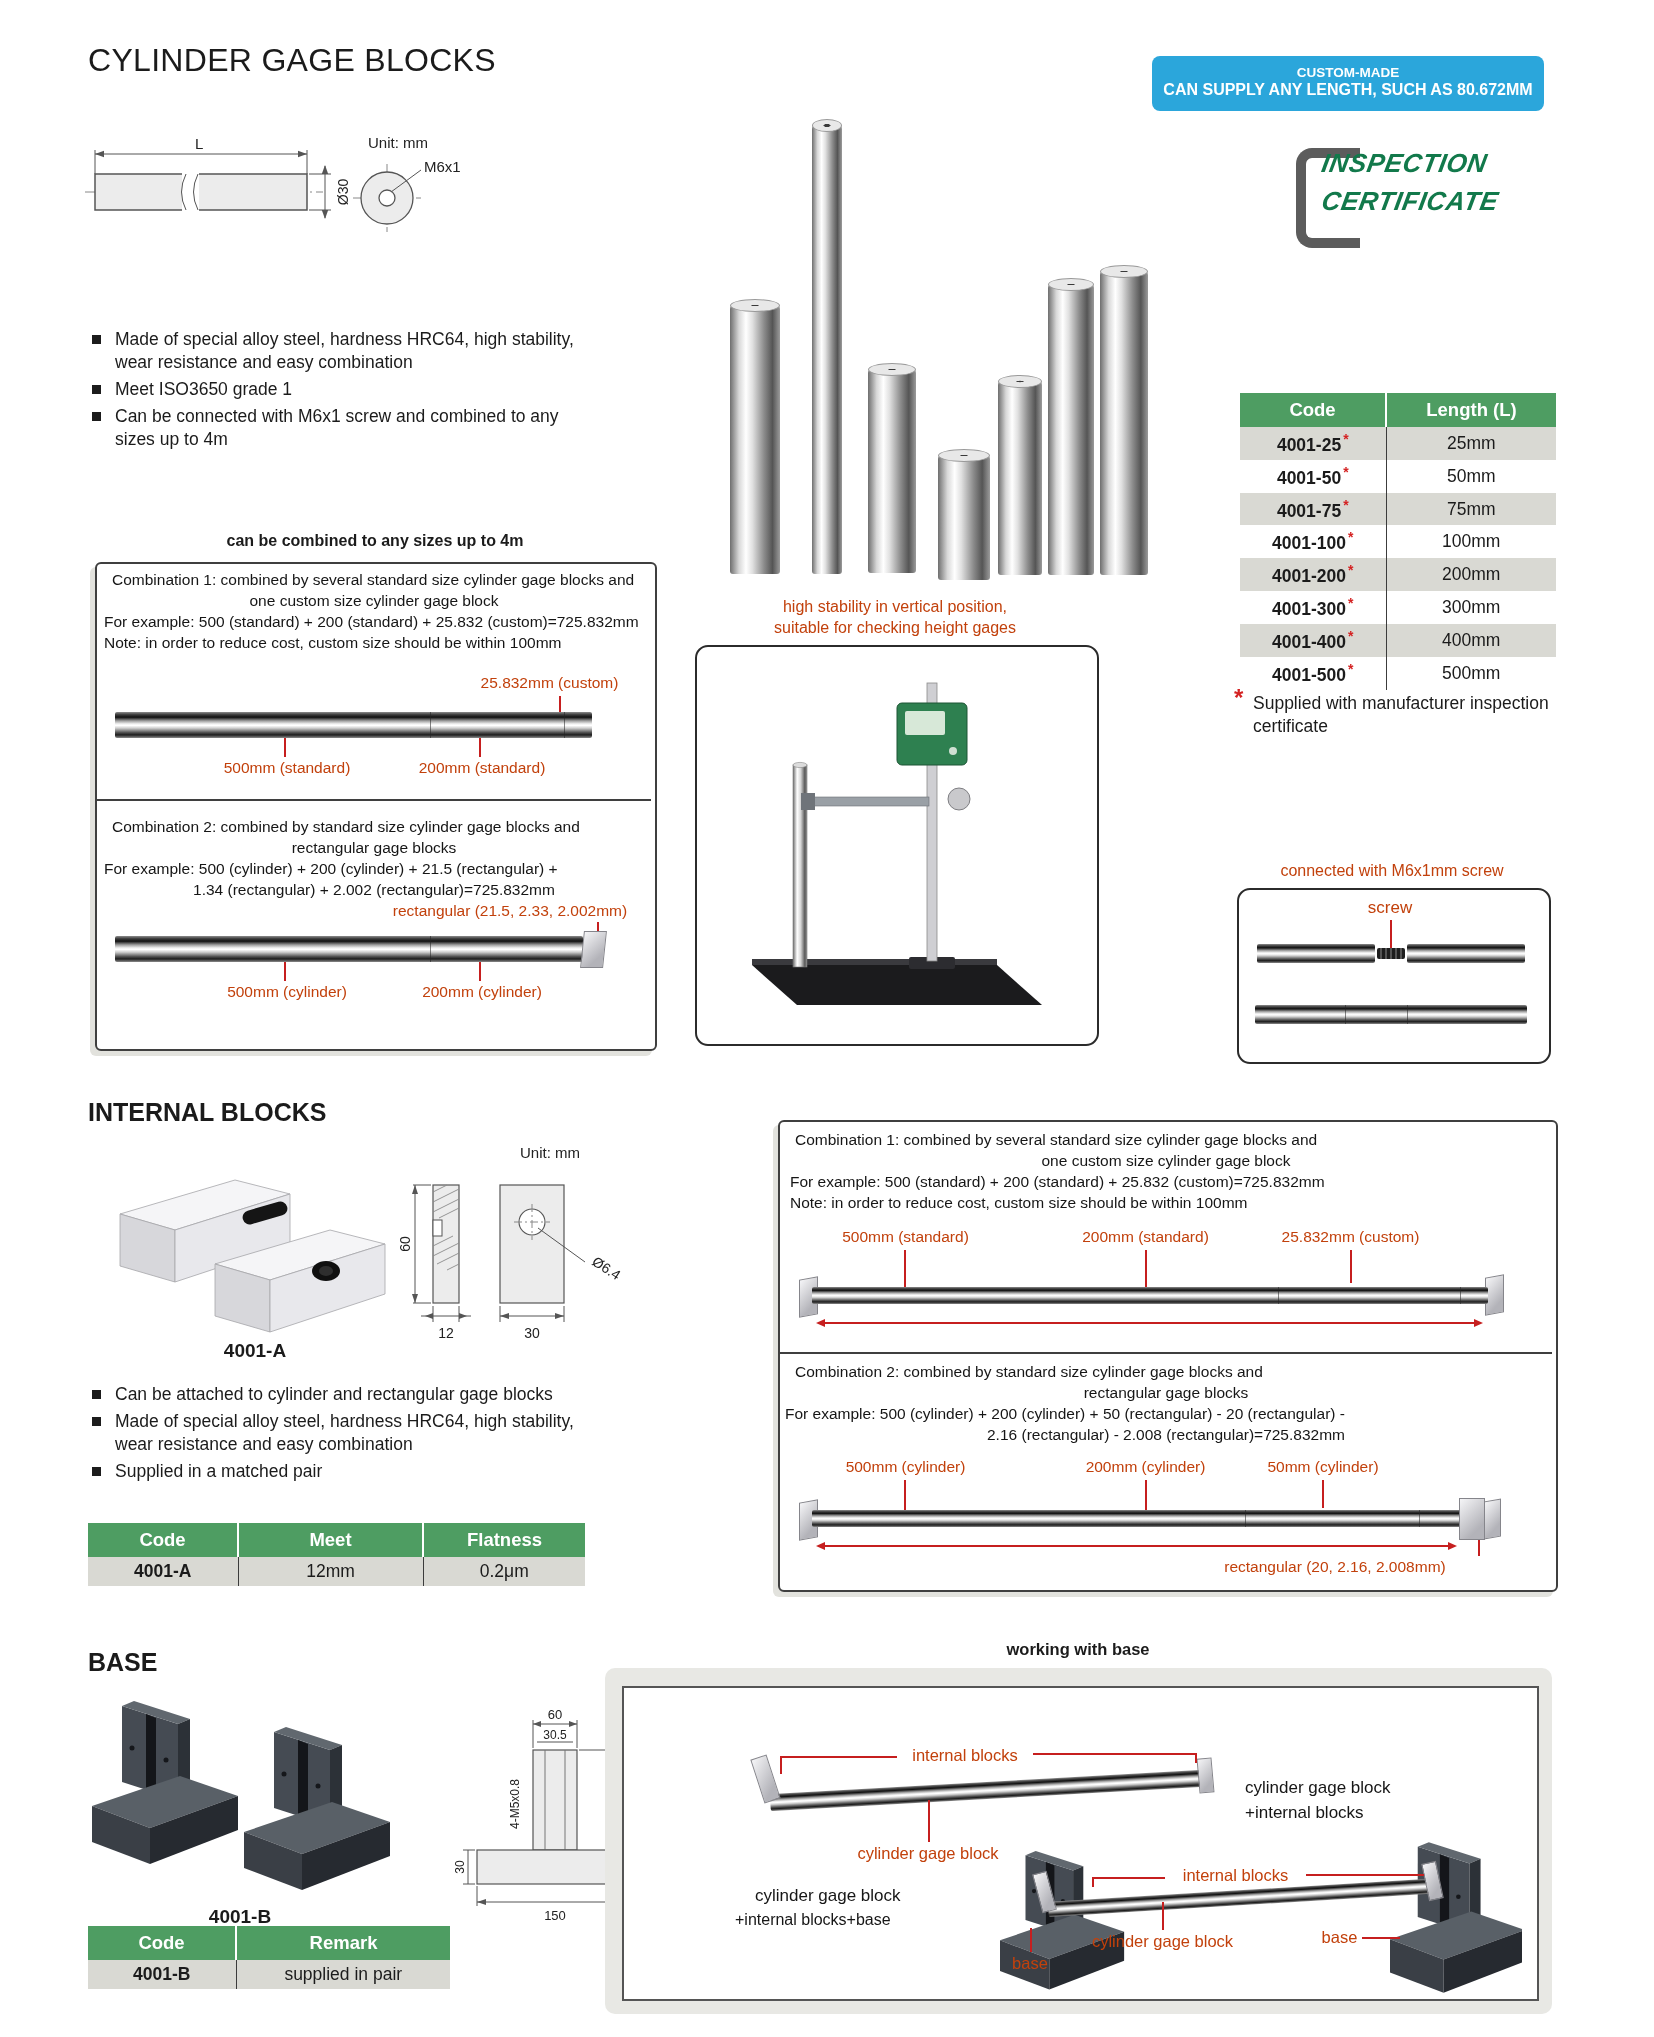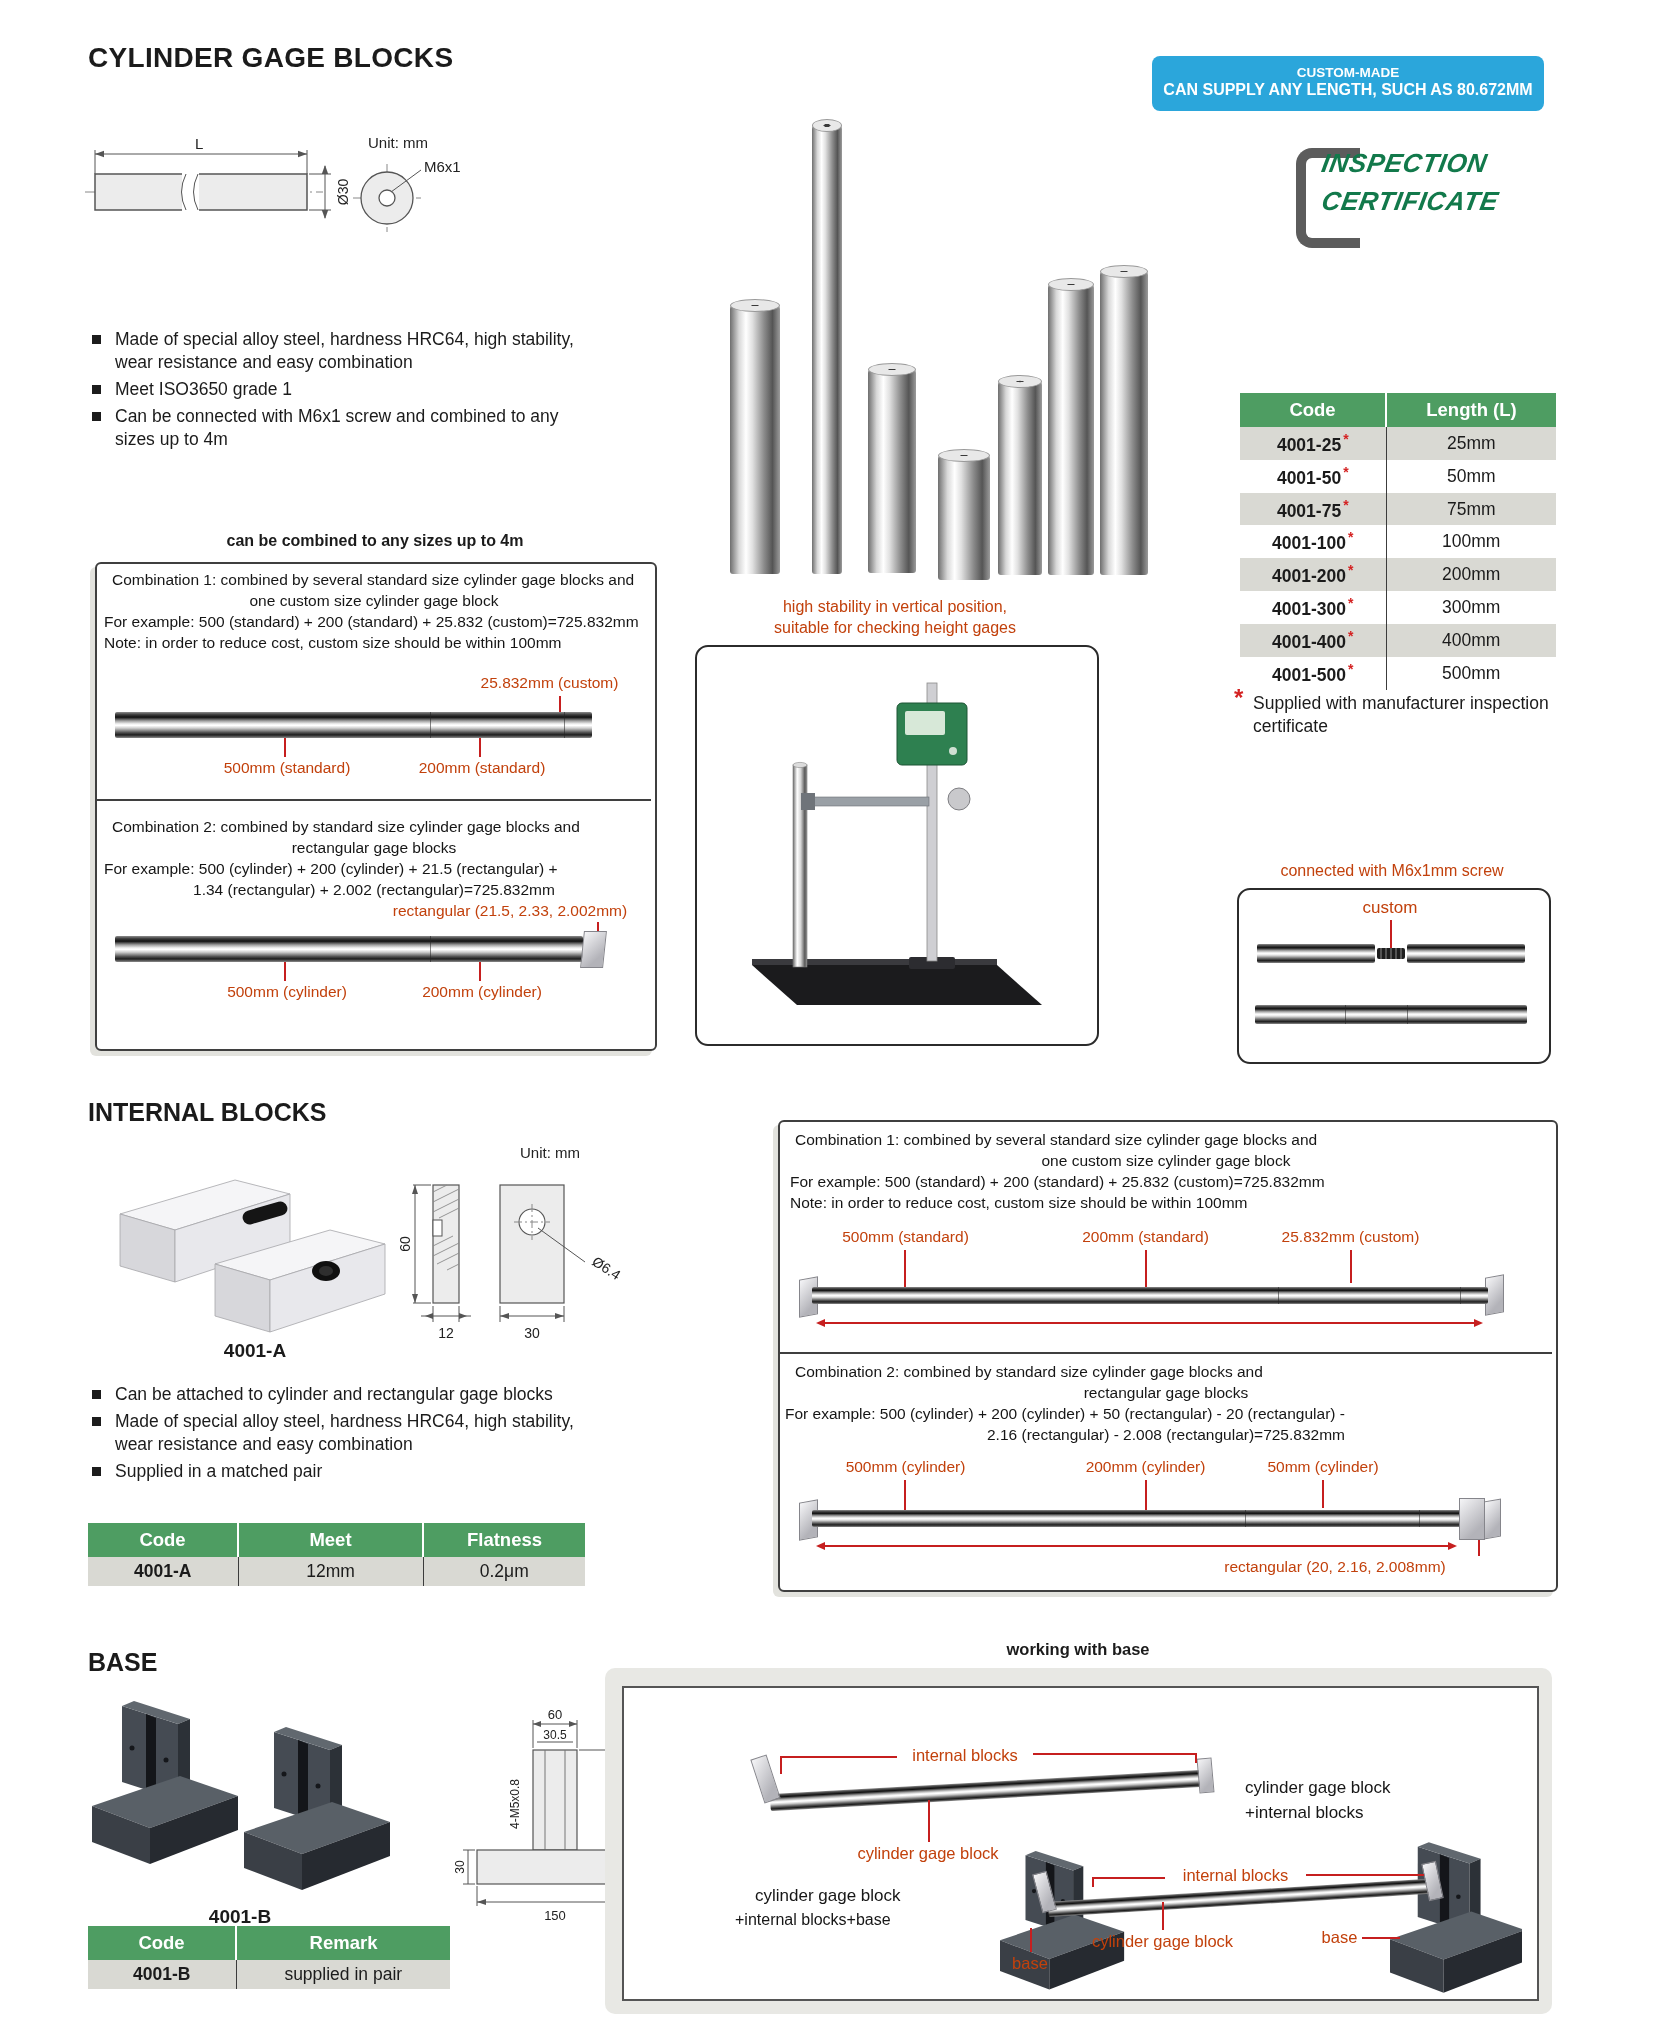--- a/index.html
+++ b/index.html
@@ -1,21 +1,21 @@
 <!DOCTYPE html>
 <html><head>
 <meta charset="utf-8">
 <style>
   html,body{margin:0;padding:0;background:#fff}
   .page{position:relative;width:1654px;height:2037px;background:#fff;overflow:hidden;
         font-family:"Liberation Sans",sans-serif;color:#1b1b1b}
   .abs{position:absolute}
   .b{font-weight:700}
   .ctr{text-align:center}
-  .h1{font-size:28px;font-weight:700;letter-spacing:.3px}
+  .h1{font-size:32px;font-weight:400;letter-spacing:.3px}
   .h2{font-size:25px;font-weight:700}
   .badge{background:#2BA6DB;color:#fff;border-radius:8px;text-align:center}
   .bullets .bullet{position:relative;padding-left:27px;font-size:17.5px;line-height:23px;margin-bottom:4px}
   .bullets .sq{position:absolute;left:4px;top:7px;width:9px;height:9px;background:#1c1c1c}
   table.spec{border-collapse:collapse;table-layout:fixed}
   table.spec th{background:#4E9D62;color:#fff;font-size:18.5px;font-weight:700;padding:6px 4px;border-right:2px solid #fff;text-align:center}
   table.spec th:last-child{border-right:none}
   table.spec td{padding:4px 6px;font-size:17.5px;text-align:center;border-right:1px solid #3c3c3c}
   table.spec td:last-child{border-right:none}
   table.spec tr:nth-child(odd) td{background:#D9D9D3}
@@ -223,21 +223,21 @@
       <rect x="208" y="64" width="40" height="24" rx="2" fill="#d7e8d8"></rect>
       <circle cx="256" cy="104" r="4" fill="#cfe0d2"></circle>
       <rect x="112" y="150" width="120" height="9" fill="#9aa0a6" stroke="#6b7076" stroke-width=".6"></rect>
       <rect x="104" y="146" width="14" height="17" fill="#6f747a"></rect>
       <circle cx="262" cy="152" r="11" fill="#c9c9cc" stroke="#7e7e82"></circle>
     </svg>
   </div>
 
   <div class="lbl" style="left:1237px;top:862px;width:310px;font-size:16px">connected with M6x1mm screw</div>
   <div class="rbox" style="left:1237px;top:888px;width:310px;height:172px"></div>
-  <div class="lbl" style="left:1340px;top:898px;width:100px;font-size:17px">custom</div>
+  <div class="lbl" style="left:1340px;top:898px;width:100px;font-size:17px">screw</div>
   <div class="leadv" style="left:1390px;top:920px;height:28px"></div>
   <div class="rod" style="left:1257px;top:944px;width:118px;height:19px"></div>
   <div class="abs" style="left:1377px;top:948px;width:28px;height:11px;border-radius:2px;background:repeating-linear-gradient(90deg,#1e1e1e 0 3px,#555 3px 5px)"></div>
   <div class="rod" style="left:1407px;top:944px;width:118px;height:19px"></div>
   <div class="rod" style="left:1255px;top:1005px;width:272px;height:19px">
     <div class="seam" style="left:90px"></div>
     <div class="seam" style="left:152px"></div>
   </div>
 
   <div class="abs h2" style="left:88px;top:1098px">INTERNAL BLOCKS</div>

